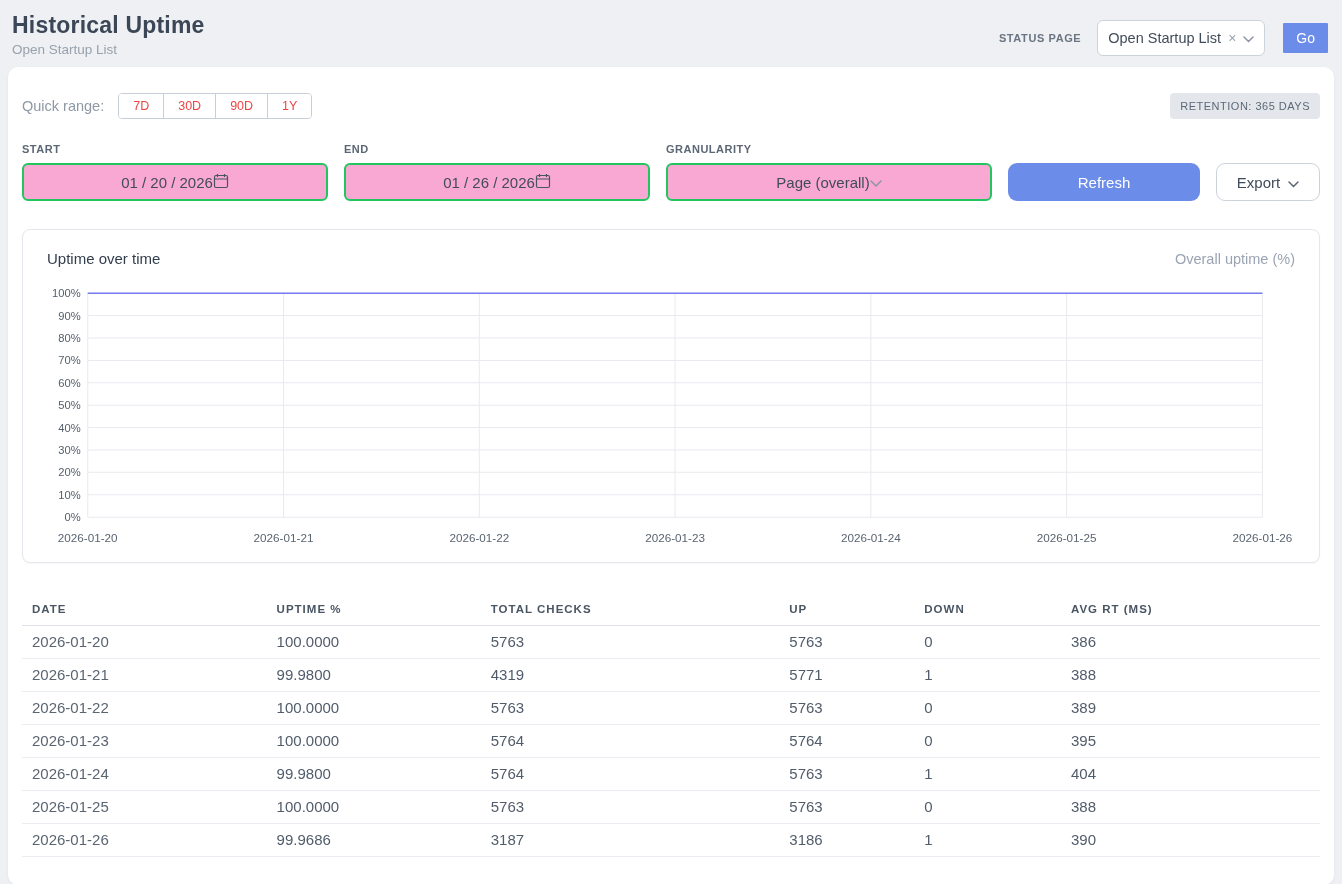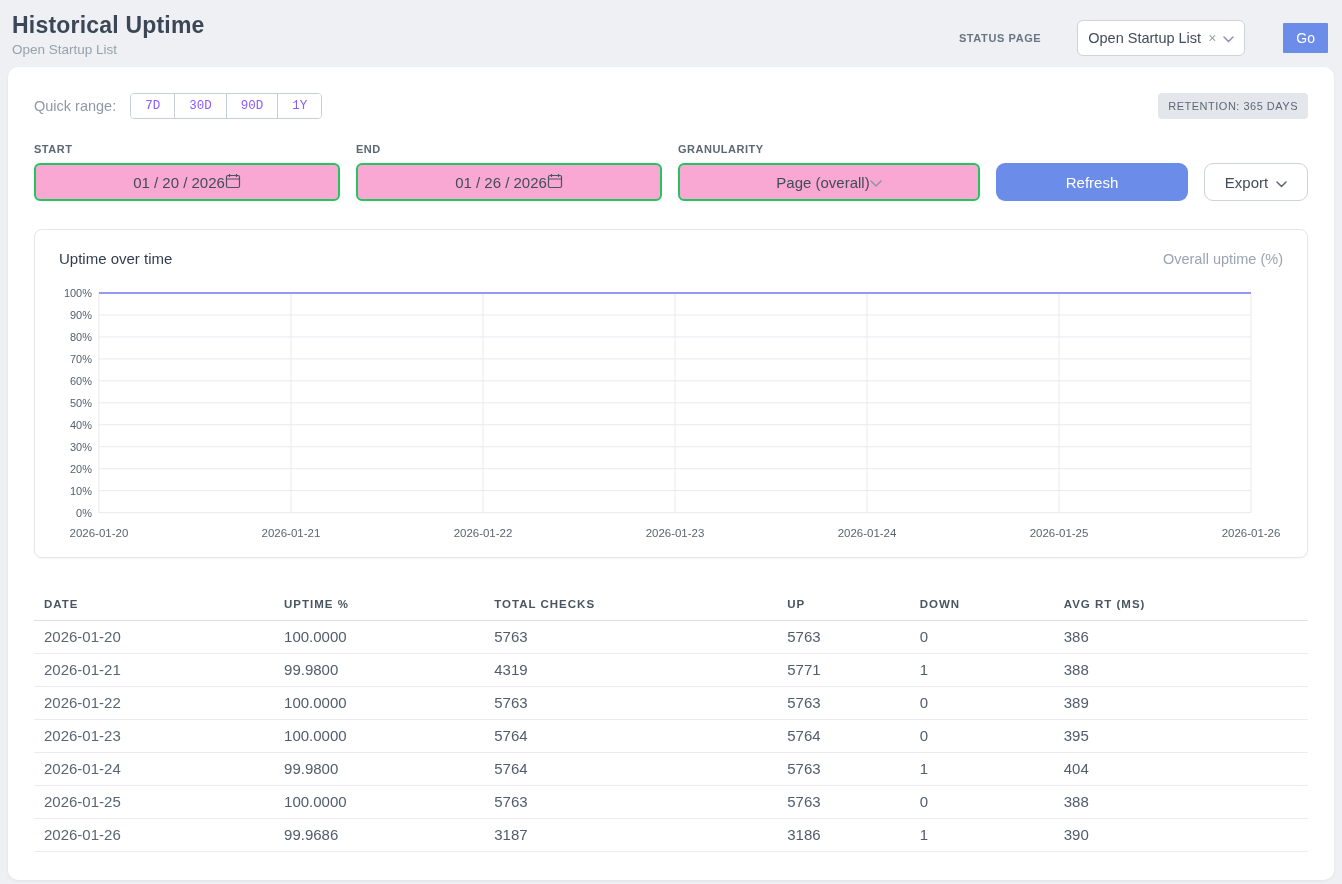--- a/index.html
+++ b/index.html
@@ -4,38 +4,38 @@
 <style>
   *{box-sizing:border-box;margin:0;padding:0}
   html,body{background:#eef0f3}
   body{font-family:"Liberation Sans","DejaVu Sans",sans-serif;color:#3f4a58}
   .page{width:1342px;min-height:884px;margin:0 auto}
 
   
   .topbar{display:flex;justify-content:space-between;align-items:flex-start;padding:12px 14px 10px 12px}
   .page-title{font-size:23px;font-weight:700;color:#3b4656;letter-spacing:.2px}
   .subtitle{font-size:13.5px;color:#98a1ad;margin-top:3px}
-  .topbar-right{display:flex;align-items:center;gap:36px;margin-top:8px}
+  .topbar-right{display:flex;align-items:center;gap:16px;margin-top:8px}
   .sp-label{font-size:11px;font-weight:700;color:#6a7482;letter-spacing:.6px}
   .selectbox{height:36px;min-width:163px;border:1px solid #ccd3db;border-radius:6px;background:#fff;
     display:flex;align-items:center;gap:7px;padding:0 10px;font-size:14.5px;color:#414c5a;cursor:pointer}
   .clear-x{color:#9aa3ae;font-size:14px;line-height:1}
   .btn{border:none;border-radius:9px;cursor:pointer;font-family:inherit}
   .btn-primary{background:#6c8ce9;color:#fff}
   .btn-go{height:30px;padding:4px 13px;font-size:14px;margin-left:2px;border-radius:1px}
 
   
-  .main-card{background:#fff;border-radius:10px;margin:0 8px 8px;padding:26px 26px 28px;
+  .main-card{background:#fff;border-radius:10px;margin:0 8px 8px;padding:26px 14px 28px;
     box-shadow:0 1px 3px rgba(16,24,40,.06)}
 
   .quick-row{display:flex;align-items:center;gap:14px}
   .muted-label{font-size:14.5px;color:#8f99a5}
   .seg{display:inline-flex;border:1px solid #c7ced7;border-radius:4px;overflow:hidden;background:#fff}
-  .seg-btn{padding:5px 14px;font-size:12.5px;color:#8b5cf6;background:#fff;border:none;
-    border-left:1px solid #c7ced7;cursor:pointer;font-family:Liberation Mono, monospace}
+  .seg-btn{padding:5px 14px;font-size:12.5px;color:#ef4444;background:#fff;border:none;
+    border-left:1px solid #c7ced7;cursor:pointer;font-family:Liberation Sans, sans-serif}
   .seg-btn:first-child{border-left:none}
   .badge{margin-left:auto;background:#e3e7eb;color:#5d6877;font-size:11px;font-weight:400;
     letter-spacing:.5px;padding:7px 10px;border-radius:4px}
 
   .form-row{display:flex;align-items:flex-end;gap:16px;margin-top:24px}
   .field{display:flex;flex-direction:column}
   .field label{font-size:11px;font-weight:600;color:#5c6775;letter-spacing:.5px;margin-bottom:8px}
   .w-date{width:306px}
   .grow{flex:1}
   .input{height:38px;border:2px solid #22c55e;border-radius:6px;background:#f9a8d4;display:flex;

